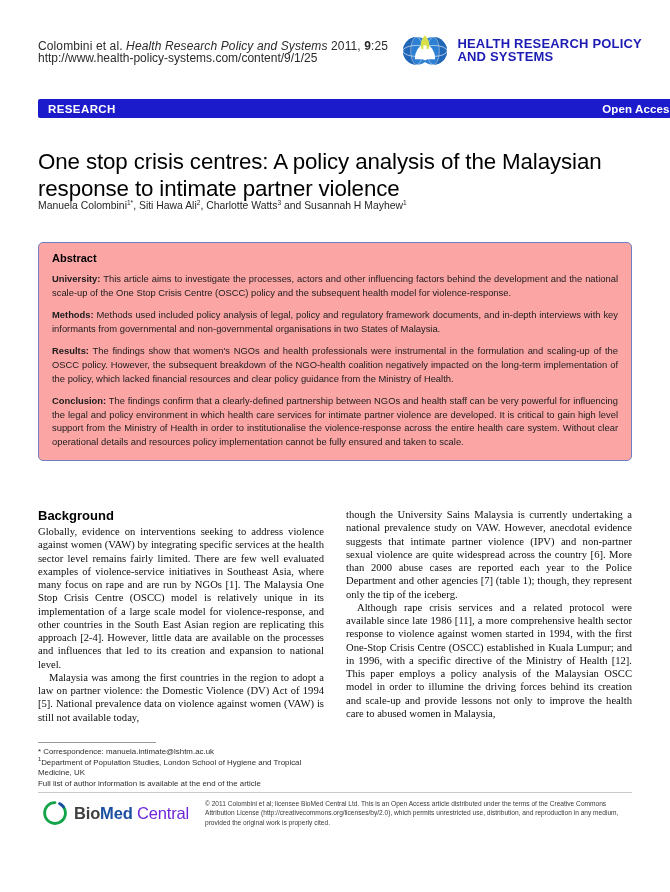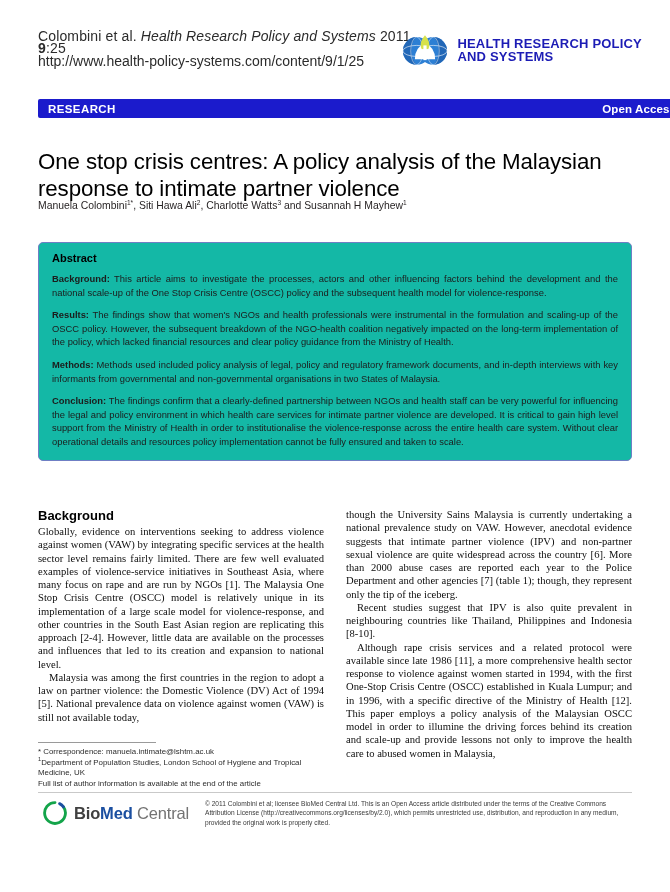--- a/index.html
+++ b/index.html
@@ -16,24 +16,24 @@
     overflow: hidden;
     font-family: "Liberation Sans", sans-serif;
     color: #000;
     box-sizing: border-box;
   }
 
   
   .runhead {
     position: absolute;
     left: 38px;
-    top: 30px;
+    top: 40px;
     width: 380px;
     font-family: "Liberation Sans", sans-serif;
-    font-size: 14px;
+    font-size: 12px;
     line-height: 12.4px;
     color: #2b2b2b;
   }
   .runhead .rh-line1 { font-style: italic; letter-spacing: .01em; }
   .runhead .rh-line1 .journal { font-style: italic; }
   .runhead .rh-line1 .vol { font-weight: bold; font-style: normal; }
   .runhead .rh-line1 .nonital { font-style: normal; }
   .runhead .rh-line2 { font-style: normal; letter-spacing: 0; }
 
   
@@ -110,21 +110,21 @@
   
   .abstract-box {
     position: absolute;
     left: 38px;
     top: 242px;
     width: 594px;
     box-sizing: border-box;
     border: 1px solid #6f7fc4;
     border-radius: 5px;
     padding: 9px 13px 11px 13px;
-    background: #14b8a6;
+    background: #fca5a5;
   }
   .abstract-title {
     font-family: "Liberation Sans", sans-serif;
     font-size: 11px;
     font-weight: bold;
     margin: 0 0 8px 0;
     color: #000;
   }
   .abstract-box p {
     margin: 0 0 9px 0;
@@ -207,21 +207,21 @@
   .bmc .bmc-mark { width: 26px; height: 26px; display:block; }
   .bmc .bmc-word {
     font-family: "Liberation Sans", sans-serif;
     font-size: 16.5px;
     font-weight: bold;
     letter-spacing: -0.01em;
     white-space: nowrap;
   }
   .bmc .bio { color: #404040; }
   .bmc .med { color: #1b4fa0; }
-  .bmc .central { color: #737373; font-weight: normal; }
+  .bmc .central { color: #6d28d9; font-weight: normal; }
 
   .copyright {
     position: absolute;
     left: 205px;
     top: 799px;
     width: 428px;
     font-family: "Liberation Sans", sans-serif;
     font-size: 6.6px;
     line-height: 9.4px;
     color: #3a3a3a;
@@ -263,35 +263,34 @@
     <span class="research">RESEARCH</span>
     <span class="openaccess">Open Access</span>
   </div>
 
   <h1 class="title">One stop crisis centres: A policy analysis of the Malaysian response to intimate partner violence</h1>
 
   <div class="authors">Manuela Colombini<sup>1*</sup>, Siti Hawa Ali<sup>2</sup>, Charlotte Watts<sup>3</sup> and Susannah H Mayhew<sup>1</sup></div>
 
   <div class="abstract-box">
     <div class="abstract-title">Abstract</div>
-    <p><b>Background:</b><span> This article aims to investigate the processes, actors and other influencing factors behind the development and the national scale-up of the One Stop Crisis Centre (OSCC) policy and the subsequent health model for violence-response.</span></p>
+    <p><b>University:</b><span> This article aims to investigate the processes, actors and other influencing factors behind the development and the national scale-up of the One Stop Crisis Centre (OSCC) policy and the subsequent health model for violence-response.</span></p>
+    <p><b>Methods:</b><span> Methods used included policy analysis of legal, policy and regulatory framework documents, and in-depth interviews with key informants from governmental and non-governmental organisations in two States of Malaysia.</span></p>
     <p><b>Results:</b><span> The findings show that women's NGOs and health professionals were instrumental in the formulation and scaling-up of the OSCC policy. However, the subsequent breakdown of the NGO-health coalition negatively impacted on the long-term implementation of the policy, which lacked financial resources and clear policy guidance from the Ministry of Health.</span></p>
-    <p><b>Methods:</b><span> Methods used included policy analysis of legal, policy and regulatory framework documents, and in-depth interviews with key informants from governmental and non-governmental organisations in two States of Malaysia.</span></p>
     <p><b>Conclusion:</b><span> The findings confirm that a clearly-defined partnership between NGOs and health staff can be very powerful for influencing the legal and policy environment in which health care services for intimate partner violence are developed. It is critical to gain high level support from the Ministry of Health in order to institutionalise the violence-response across the entire health care system. Without clear operational details and resources policy implementation cannot be fully ensured and taken to scale.</span></p>
   </div>
 
   <div class="body-cols">
     <div class="col">
       <h2 class="sec-head">Background</h2>
       <p>Globally, evidence on interventions seeking to address violence against women (VAW) by integrating specific services at the health sector level remains fairly limited. There are few well evaluated examples of violence-service initiatives in Southeast Asia, where many focus on rape and are run by NGOs [1]. The Malaysia One Stop Crisis Centre (OSCC) model is relatively unique in its implementation of a large scale model for violence-response, and other countries in the South East Asian region are replicating this approach [2-4]. However, little data are available on the processes and influences that led to its creation and expansion to national level.</p>
       <p class="indent">Malaysia was among the first countries in the region to adopt a law on partner violence: the Domestic Violence (DV) Act of 1994 [5]. National prevalence data on violence against women (VAW) is still not available today,</p>
     </div>
     <div class="col">
       <p>though the University Sains Malaysia is currently undertaking a national prevalence study on VAW. However, anecdotal evidence suggests that intimate partner violence (IPV) and non-partner sexual violence are quite widespread across the country [6]. More than 2000 abuse cases are reported each year to the Police Department and other agencies [7] (table 1); though, they represent only the tip of the iceberg.</p>
-      <p class="indent">Recent studies suggest that IPV is also quite prevalent in neighbouring countries like Thailand, Philippines and Indonesia [8-10].</p>
       <p class="indent">Although rape crisis services and a related protocol were available since late 1986 [11], a more comprehensive health sector response to violence against women started in 1994, with the first One-Stop Crisis Centre (OSCC) established in Kuala Lumpur; and in 1996, with a specific directive of the Ministry of Health [12]. This paper employs a policy analysis of the Malaysian OSCC model in order to illumine the driving forces behind its creation and scale-up and provide lessons not only to improve the health care to abused women in Malaysia,</p>
     </div>
   </div>
 
   <div class="footnotes">
     <div class="rule"></div>
     <p>* Correspondence: manuela.intimate@lshtm.ac.uk</p>
     <p><sup>1</sup>Department of Population Studies, London School of Hygiene and Tropical Medicine, UK</p>
     <p>Full list of author information is available at the end of the article</p>
   </div>

